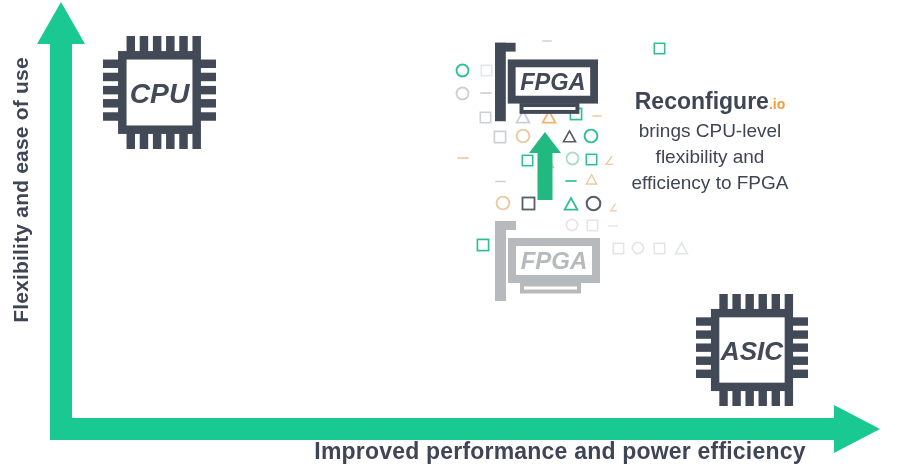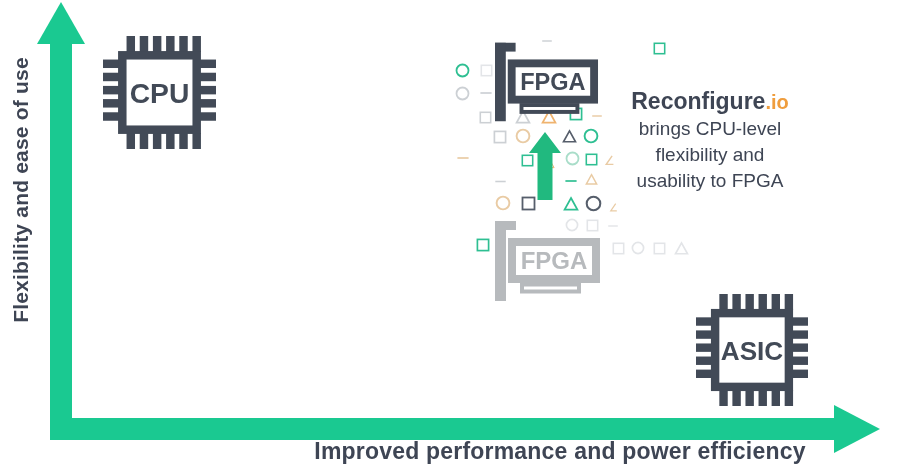--- a/index.html
+++ b/index.html
@@ -16,28 +16,28 @@
     border-bottom:42px solid #1ac991;}
   .x-head{position:absolute;left:834px;top:405px;width:0;height:0;
     border-top:24px solid transparent;border-bottom:24px solid transparent;
     border-left:46px solid #1ac991;}
   .y-label{position:absolute;left:-128px;top:177px;width:300px;height:26px;
     transform:rotate(-90deg);text-align:center;
     font-size:21px;font-weight:bold;color:#3e4554;letter-spacing:.2px;}
   .x-label{position:absolute;left:240px;top:438px;width:640px;text-align:center;
     font-size:23px;font-weight:bold;color:#3e4554;letter-spacing:.2px;}
   
-  .chip,.card{position:absolute;color:#424a57;}
+  .chip,.card{position:absolute;color:#424a57;font-style:italic;}
   .card.faded{color:#b7babd;}
   .chip svg text,.card svg text{
     font-family:"Liberation Sans",sans-serif;font-weight:bold;fill:currentColor;}
   
   .annotation{position:absolute;left:606px;top:87px;width:208px;text-align:center;color:#3e4554;}
   .brand-line{font-size:23px;font-weight:bold;line-height:28px;white-space:nowrap;}
-  .brand-io{font-size:20px;font-weight:bold;color:#ef9d3d;}
+  .brand-io{font-size:14px;font-weight:bold;color:#ef9d3d;}
   .ann-line{font-size:19px;line-height:26px;}
   
   .up-arrow{position:absolute;left:528px;top:132px;}
   .confetti{position:absolute;display:block;line-height:0;}
 </style>
 </head>
 <body>
 
 <div class="canvas">
 
@@ -248,16 +248,16 @@
   <div class="up-arrow">
     <svg width="34" height="68" viewBox="0 0 34 68">
       <path d="M17 0 L33 21 L24.5 21 L24.5 68 L9.5 68 L9.5 21 L1 21 Z" fill="#21b97f"></path>
     </svg>
   </div>
 
   <div class="annotation">
     <div class="brand-line"><span>Reconfigure</span><span class="brand-io">.io</span></div>
     <div class="ann-line">brings CPU-level</div>
     <div class="ann-line">flexibility and</div>
-    <div class="ann-line">usability to FPGA</div>
+    <div class="ann-line">efficiency to FPGA</div>
   </div>
 
 </div>
 
 </body></html>

